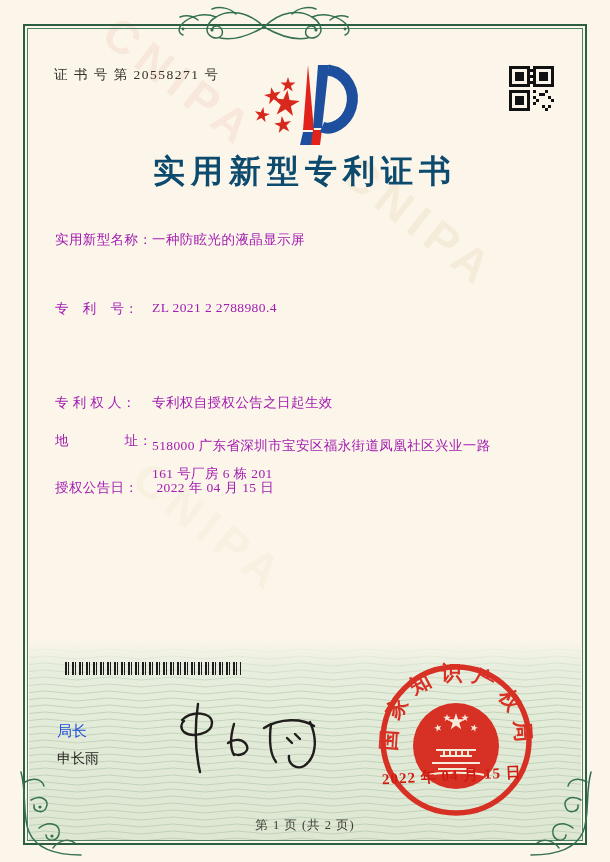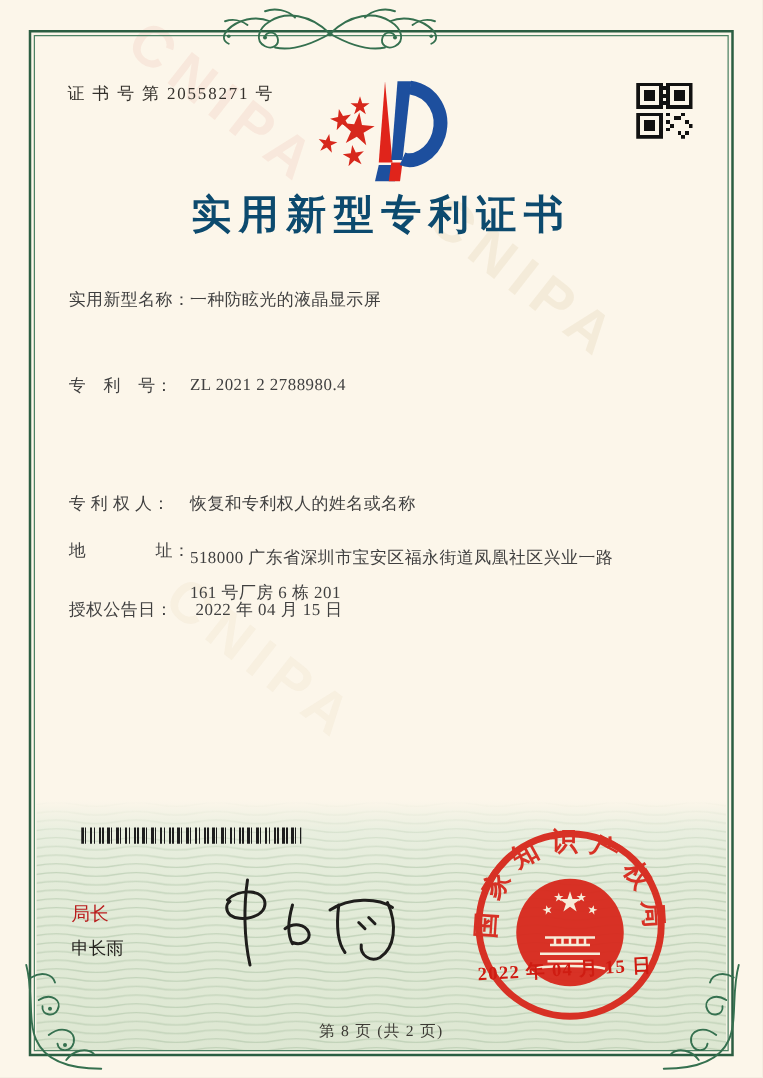--- a/index.html
+++ b/index.html
@@ -18,34 +18,34 @@
   .wm{position:absolute;font-family:"Liberation Sans","DejaVu Sans",sans-serif;font-weight:bold;
       font-size:46px;letter-spacing:8px;color:rgba(203,178,132,.16);transform:rotate(38deg);white-space:nowrap;}
   .wm.pink{color:rgba(226,150,138,.14);}
   
   .certno{position:absolute;left:54px;top:66px;font-size:13.5px;letter-spacing:1.5px;color:#33302b;}
   .logo{position:absolute;left:243px;top:56px;}
   .qr{position:absolute;left:509px;top:66px;}
   .title{position:absolute;left:0;top:150px;width:100%;text-align:center;font-size:32px;font-weight:bold;
          letter-spacing:6px;color:#0c4a6e;}
   
-  .row{position:absolute;left:55px;font-size:13.5px;letter-spacing:.4px;color:#404040;}
+  .row{position:absolute;left:55px;font-size:13.5px;letter-spacing:.4px;color:#a21caf;}
   .lbl{display:inline-block;width:97px;white-space:pre;vertical-align:top;}
   .val{display:inline-block;vertical-align:top;}
   .val.addr{width:356px;line-height:28px;}
   .pair2{position:absolute;left:265px;top:0;white-space:nowrap;}
   .pair2 .lbl{width:auto;margin-right:2px;}
   
   .paras{position:absolute;left:55px;top:503px;width:502px;font-size:13.5px;line-height:20px;text-align:justify;color:#37332c;}
   .paras p{margin:0;text-indent:2em;}
   
   .barcode{position:absolute;left:65px;top:662px;width:176px;height:13px;
       background:repeating-linear-gradient(90deg,#1d1d1d 0 2px,transparent 2px 3px,#1d1d1d 3px 4px,transparent 4px 7px,#1d1d1d 7px 9px,transparent 9px 10px,#1d1d1d 10px 11px,transparent 11px 14px);}
   
-  .signer-role{position:absolute;left:57px;top:722px;font-size:15px;color:#b91c1c;text-align:center;}
+  .signer-role{position:absolute;left:57px;top:722px;font-size:15px;color:#1d4ed8;text-align:center;}
   .signer-name{position:absolute;left:57px;top:750px;font-size:14px;color:#262420;}
   .signature{position:absolute;left:168px;top:698px;}
   
   .seal{position:absolute;left:378px;top:662px;}
   .seal-date{position:absolute;left:382px;top:766px;width:160px;font-size:15px;font-weight:bold;color:#cf1c12;
              letter-spacing:1px;transform:rotate(-3deg);white-space:nowrap;}
   
   .footer{position:absolute;left:0;top:817px;width:100%;text-align:center;font-size:12.5px;letter-spacing:1px;color:#3c3a34;}
   
   .orn-top{position:absolute;left:176px;top:3px;}
@@ -165,21 +165,21 @@
 
   <div class="title">实用新型专利证书</div>
 
   <div class="row" style="top:231px;">
     <span class="lbl">实用新型名称：</span><span class="val">一种防眩光的液晶显示屏</span>
   </div>
   <div class="row" style="top:300px;">
     <span class="lbl">专　利　号：</span><span class="val">ZL 2021 2 2788980.4</span>
   </div>
   <div class="row" style="top:394px;">
-    <span class="lbl">专 利 权 人：</span><span class="val">恢复和专利权人的姓名或名称</span>
+    <span class="lbl">专 利 权 人：</span><span class="val">专利权自授权公告之日起生效</span>
   </div>
   <div class="row" style="top:432px;">
     <span class="lbl">地　　　　址：</span><span class="val addr">518000 广东省深圳市宝安区福永街道凤凰社区兴业一路161 号厂房 6 栋 201</span>
   </div>
   <div class="row" style="top:479px;width:520px;">
     <span class="lbl" style="width:auto;margin-right:18px;">授权公告日：</span><span class="val">2022 年 04 月 15 日</span>
   </div>
 
   <div class="paras">
   </div>
@@ -222,15 +222,15 @@
       <path d="M58,88 L98,88"></path>
       <path d="M62,94 L94,94"></path>
       <path d="M54,101 L102,101"></path>
       <path d="M66,88 L66,94 M72,88 L72,94 M78,88 L78,94 M84,88 L84,94 M90,88 L90,94"></path>
       <path d="M60,107 L96,107"></path>
       <path d="M50,113 C60,110 96,110 106,113"></path>
     </g>
   </svg>
   <div class="seal-date">2022 年 04 月 15 日</div>
 
-  <div class="footer">第 8 页 (共 2 页)</div>
+  <div class="footer">第 1 页 (共 2 页)</div>
 
 </div>
 
 </body></html>

